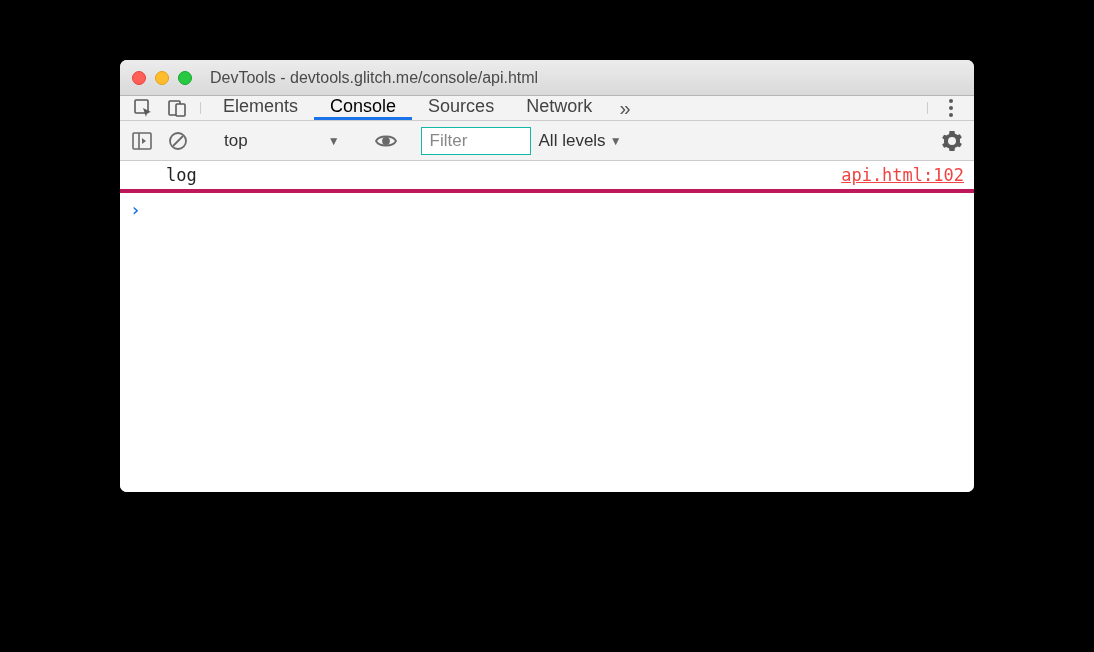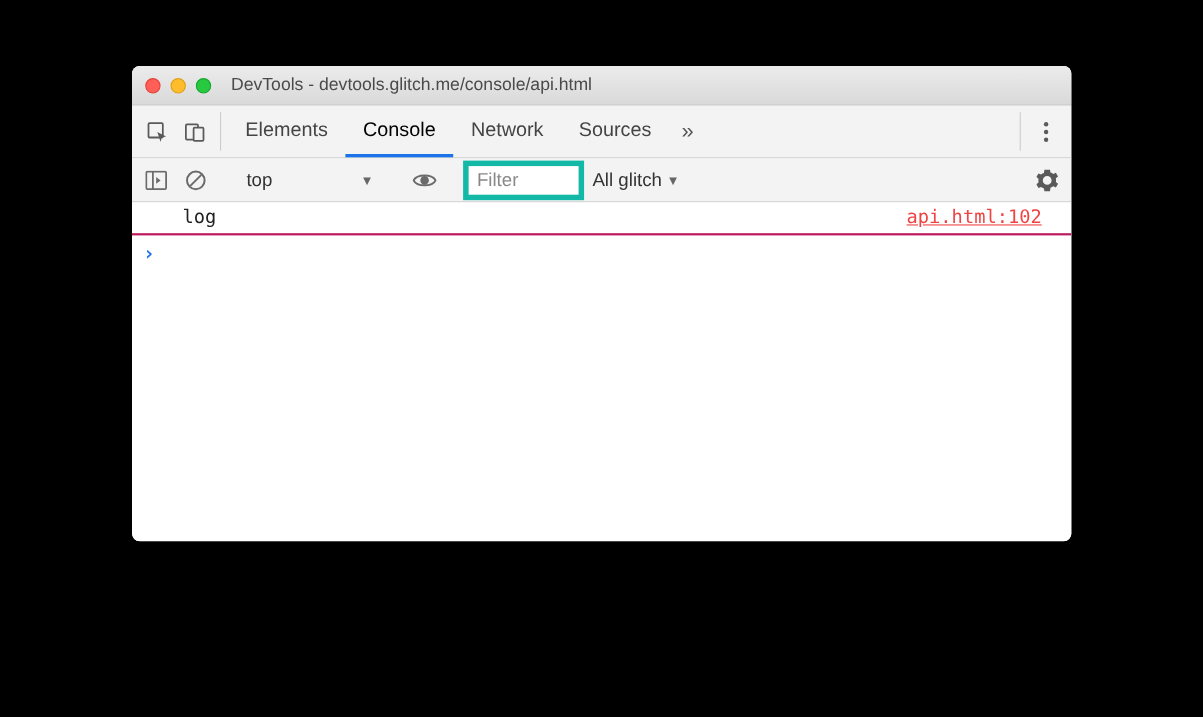--- a/index.html
+++ b/index.html
@@ -32,21 +32,21 @@
     padding: 0 12px;
     gap: 8px;
   }
   .traffic { display: flex; gap: 9px; margin-right: 10px;}
   .dot { width: 14px; height: 14px; border-radius: 50%; }
   .dot.red { background: #ff5f57; border:1px solid #e6413a;}
   .dot.yellow { background: #ffbd2e; border:1px solid #e1a116;}
   .dot.green { background: #28c940; border:1px solid #12a82d;}
   .title { font-size: 16px; color: #4a4a4a; }
   .tabbar {
-    height: 48px;
+    height: 25px;
     background: #f3f3f3;
     border-bottom: 1px solid #ccc;
     display: flex;
     align-items: stretch;
     padding: 0 6px;
   }
   .tb-icon {
     width: 34px;
     display: flex;
     align-items: center;
@@ -110,21 +110,21 @@
     padding: 2px 10px;
     font-size: 17px;
     color: #333;
     display: flex;
     align-items: center;
     gap: 80px;
     cursor: pointer;
   }
   .context-select .tri { color:#666; font-size:12px;}
   .filter-input {
-    border: 5px solid #14b8a6;
+    border: 1px solid #14b8a6;
     background: #fff;
     font-size: 17px;
     padding: 3px 8px;
     width: 110px;
     color: #4d7c0f;
   }
   .filter-input::placeholder { color: #888; }
   .levels {
     font-size: 17px;
     color: #333;
@@ -142,22 +142,22 @@
   }
   .console-body {
     flex: 1;
     background: #fff;
     font-family: Menlo, Consolas, monospace;
     font-size: 17px;
     overflow: auto;
   }
   .log-row {
     display: flex;
-    padding: 4px 27px 4px 46px;
-    border-bottom: 2px solid #be185d;
+    padding: 4px 10px 4px 46px;
+    border-bottom: 4px solid #be185d;
     color: #222;
   }
   .log-msg { flex: 1; }
   .log-src {
     color: #ef4444;
     text-decoration: underline;
     cursor: pointer;
   }
   .prompt-row {
     display: flex;
@@ -203,22 +203,22 @@
     </div>
     <div class="tb-icon">
       <svg width="20" height="20" viewBox="0 0 20 20" fill="none" stroke="#5a5a5a" stroke-width="1.6">
         <rect x="2" y="3" width="11" height="14" rx="1"></rect>
         <rect x="9" y="6" width="9" height="12" rx="1" fill="#f3f3f3"></rect>
       </svg>
     </div>
     <div class="divider"></div>
     <div class="tab">Elements</div>
     <div class="tab active">Console</div>
+    <div class="tab">Sources</div>
     <div class="tab">Network</div>
-    <div class="tab">Sources</div>
     <div class="more-chevrons">»</div>
     <div style="flex:1"></div>
     <div class="divider"></div>
     <div class="kebab">
       <svg width="6" height="20" viewBox="0 0 6 20" fill="#5a5a5a">
         <circle cx="3" cy="3" r="2"></circle>
           <circle cx="3" cy="10" r="2"></circle>
           <circle cx="3" cy="17" r="2"></circle>
       </svg>
     </div>
@@ -246,21 +246,21 @@
     <div class="divider" style="margin:6px 2px"></div>
     <div class="tl-icon">
       <svg width="22" height="16" viewBox="0 0 22 16" fill="none" stroke="#6a6a6a" stroke-width="1.8">
         <path d="M1 8 C4 2 18 2 21 8 C18 14 4 14 1 8 Z"></path>
         <circle cx="11" cy="8" r="3" fill="#6a6a6a"></circle>
       </svg>
     </div>
     <div class="divider" style="margin:6px 2px"></div>
     <input class="filter-input" placeholder="Filter" style="">
     <div class="levels">
-      <span>All glitch</span>
+      <span>All levels</span>
       <span class="tri" style="font-size:12px;color:#666">▼</span>
     </div>
     <div class="divider" style="margin:6px 2px"></div>
     <div class="gear">
       <svg width="20" height="20" viewBox="0 0 20 20" fill="#5a5a5a">
         <path d="M10 6a4 4 0 100 8 4 4 0 000-8zm8 4c0 .5-.05 1-.14 1.47l2 1.56-1.93 3.34-2.36-.95c-.77.6-1.65 1.06-2.6 1.35L12.5 20h-5l-.47-2.73c-.95-.3-1.83-.76-2.6-1.35l-2.36.95L.14 13.53l2-1.56C2.05 11 2 10.5 2 10s.05-1 .14-1.47l-2-1.56L2.07 3.63l2.36.95c.77-.6 1.65-1.06 2.6-1.35L7.5 0h5l.47 2.73c.95.3 1.83.76 2.6 1.35l2.36-.95 1.93 3.34-2 1.56c.09.47.14.97.14 1.47z"></path>
         <circle cx="10" cy="10" r="2.5" fill="#f3f3f3"></circle>
       </svg>
     </div>
   </div>

